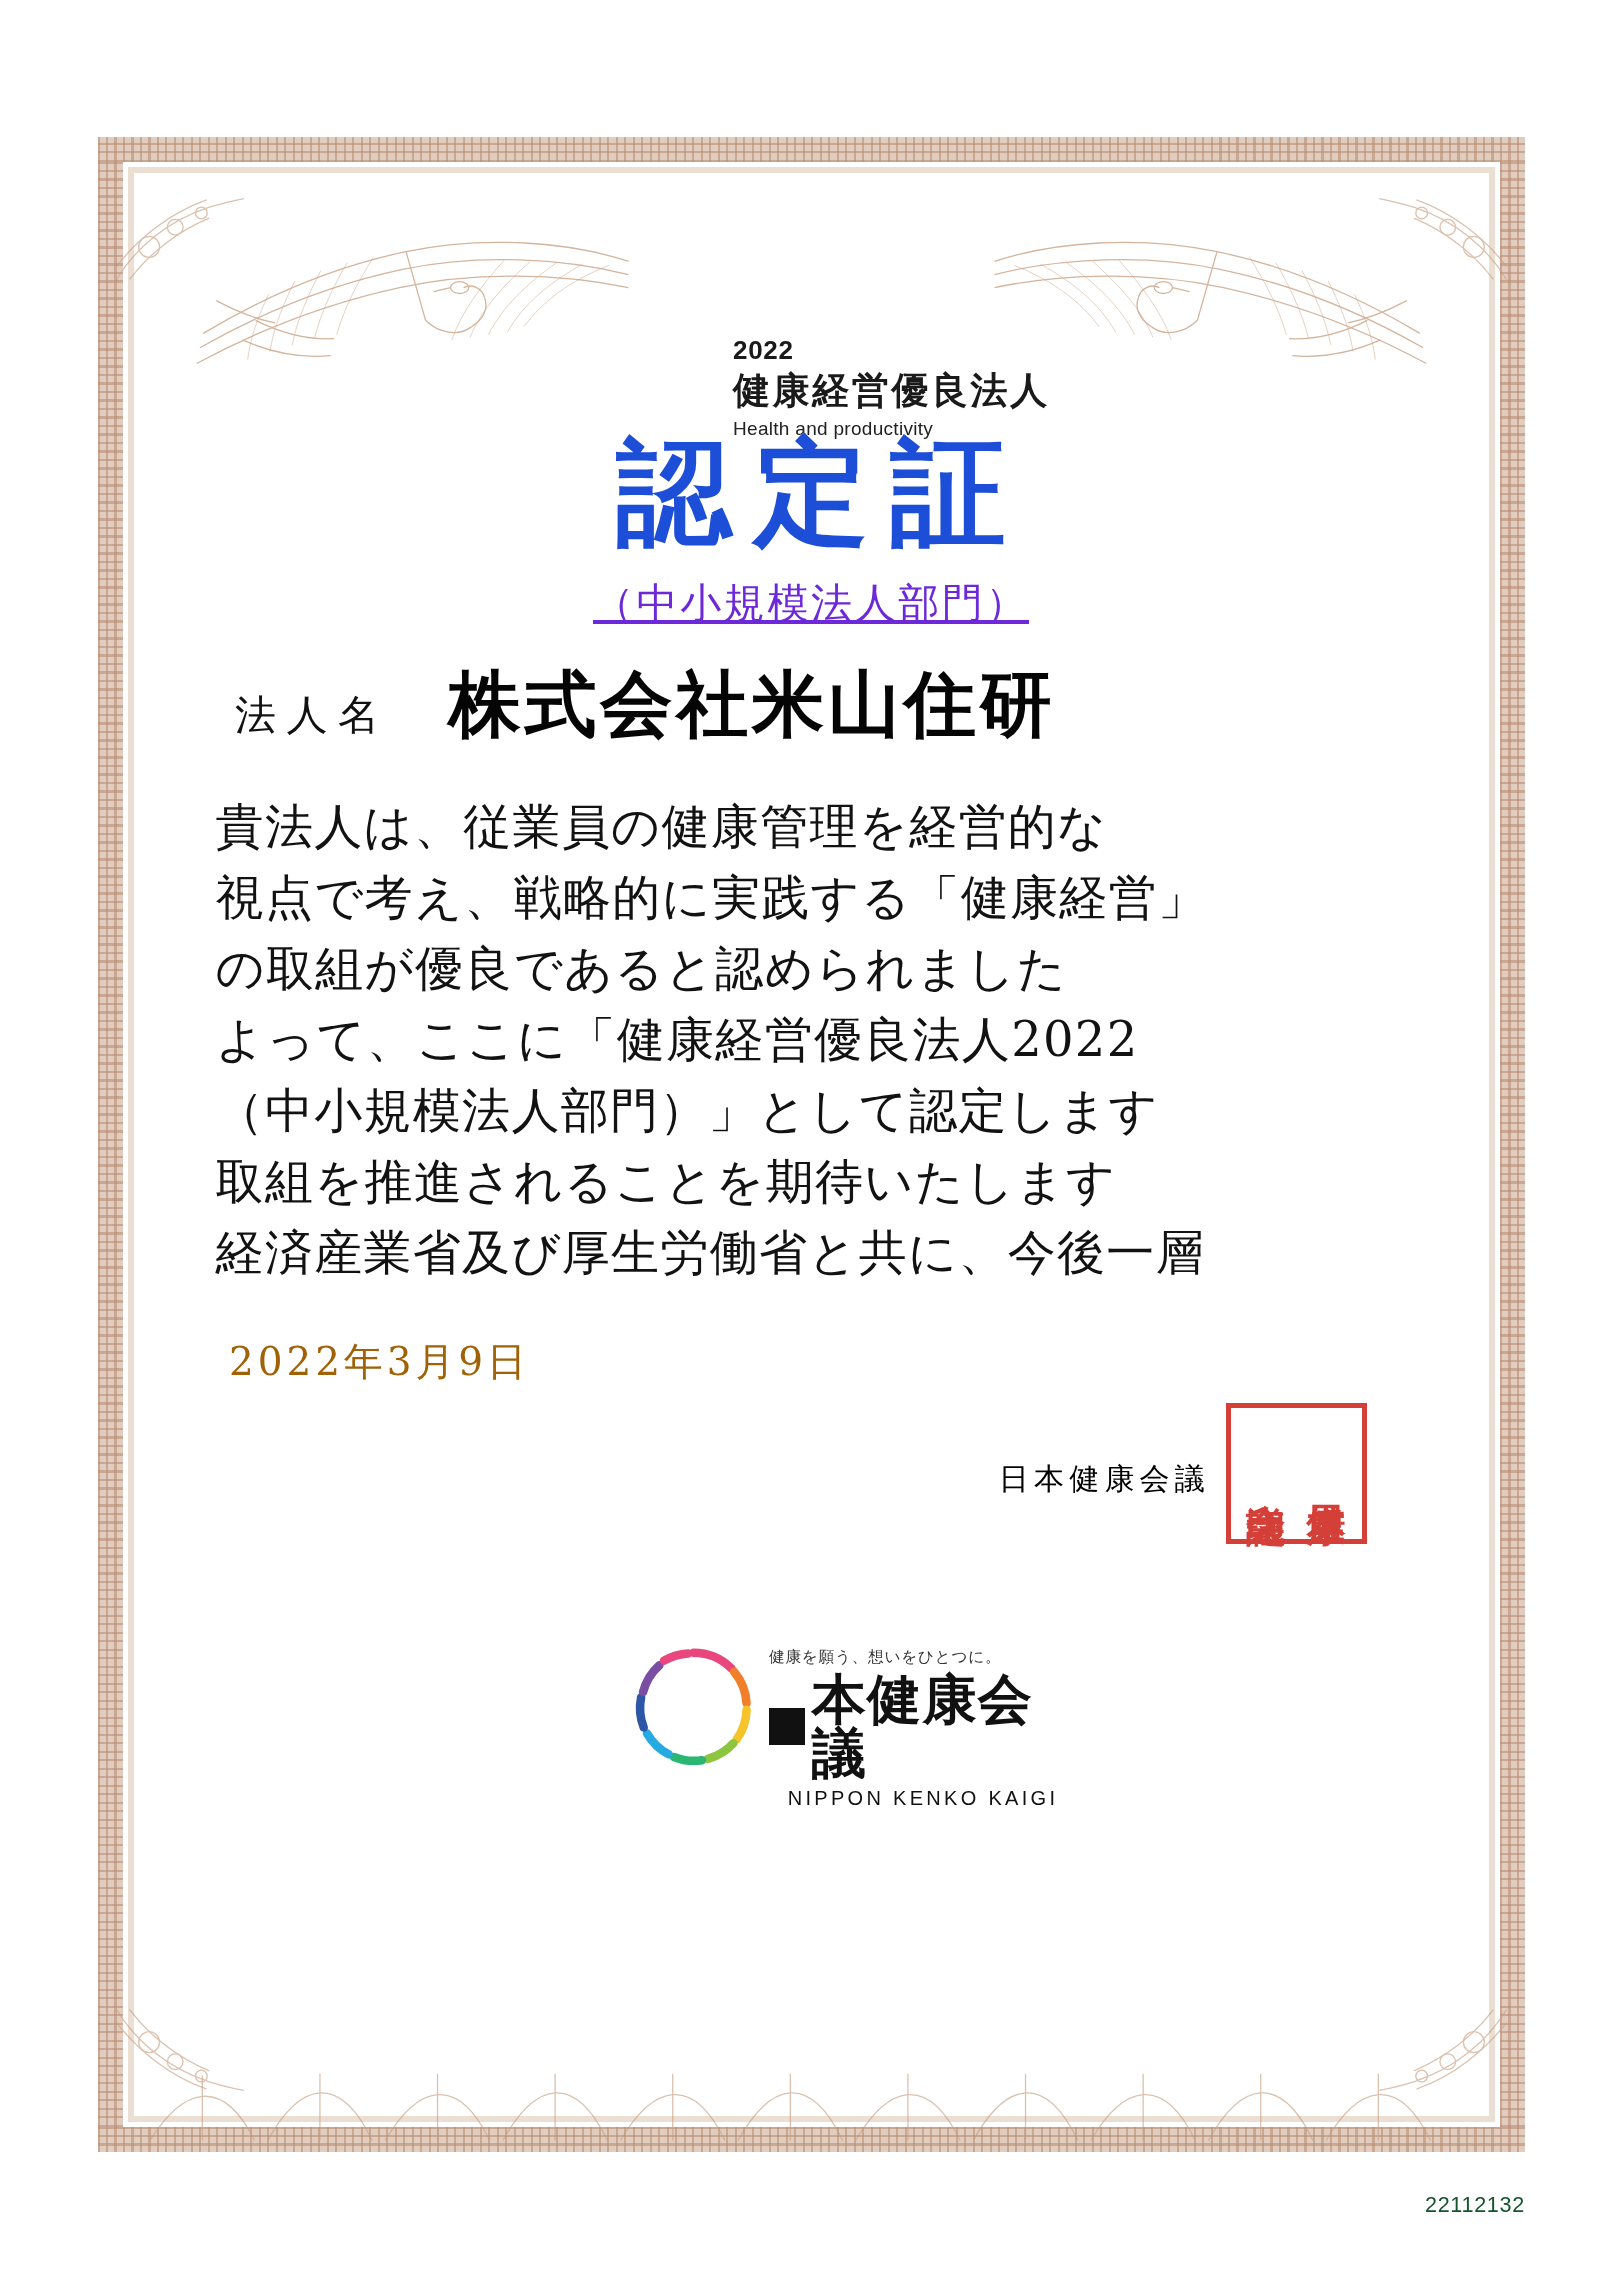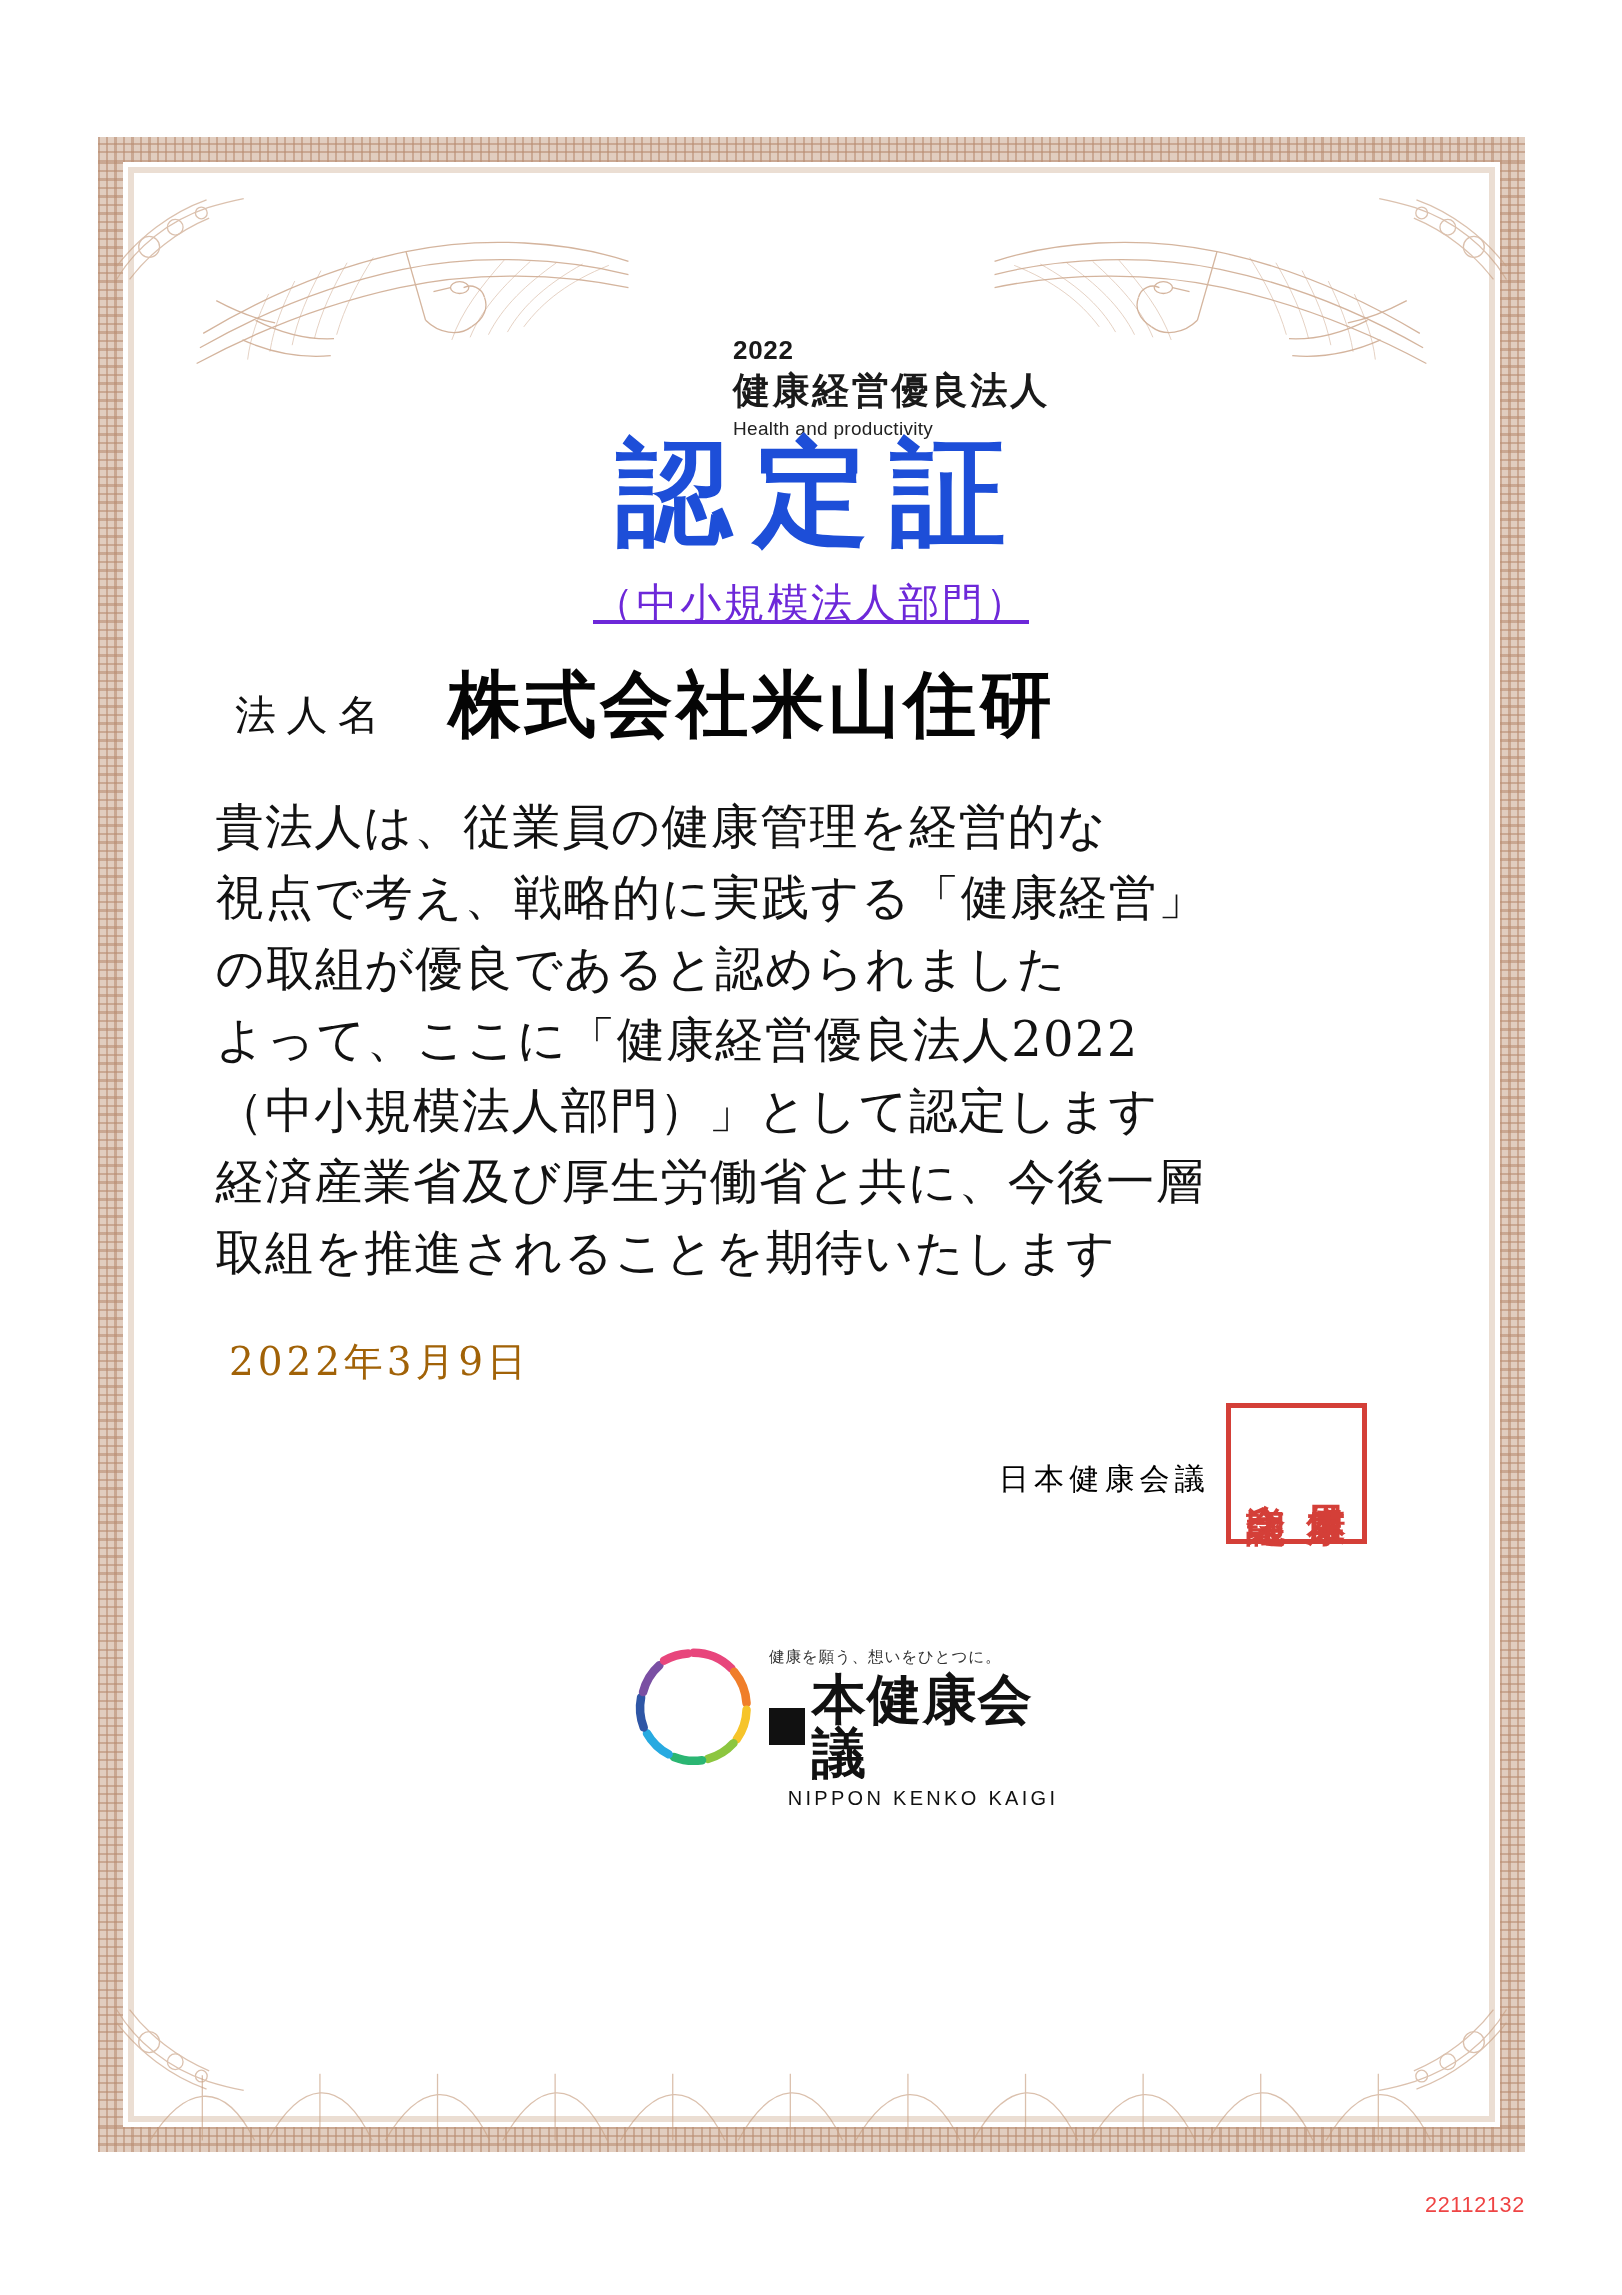--- a/index.html
+++ b/index.html
@@ -279,21 +279,21 @@
     width: 308px;
   }
 
   .serial {
     position: absolute;
     right: 98px;
     bottom: 77px;
     font-family: "Liberation Sans", sans-serif;
     font-size: 21.6px;
     letter-spacing: 0.7px;
-    color: #ef4444;
+    color: #14532d;
     margin-left: 8px;
   }
 </style>
 </head>
 <body>
 
 <div class="cert-frame">
   <div class="frame-band"></div>
   <div class="frame-texture"></div>
   <div class="frame-band inner"></div>
@@ -440,22 +440,22 @@
     <div class="corp-label">法人名</div>
     <div class="corp-name">株式会社米山住研</div>
   </div>
 
   <div class="body-text">
     <p>貴法人は、従業員の健康管理を経営的な</p>
     <p>視点で考え、戦略的に実践する「健康経営」</p>
     <p>の取組が優良であると認められました</p>
     <p>よって、ここに「健康経営優良法人2022</p>
     <p>（中小規模法人部門）」として認定します</p>
+    <p>取組を推進されることを期待いたします</p>
     <p>経済産業省及び厚生労働省と共に、今後一層</p>
-    <p>取組を推進されることを期待いたします</p>
   </div>
 
   <div class="date-line">2022年3月9日</div>
 
   <div class="issuer-line">日本健康会議</div>
   <div class="seal">
     <span>会議之印</span>
     <span>日本健康</span>
   </div>
 

